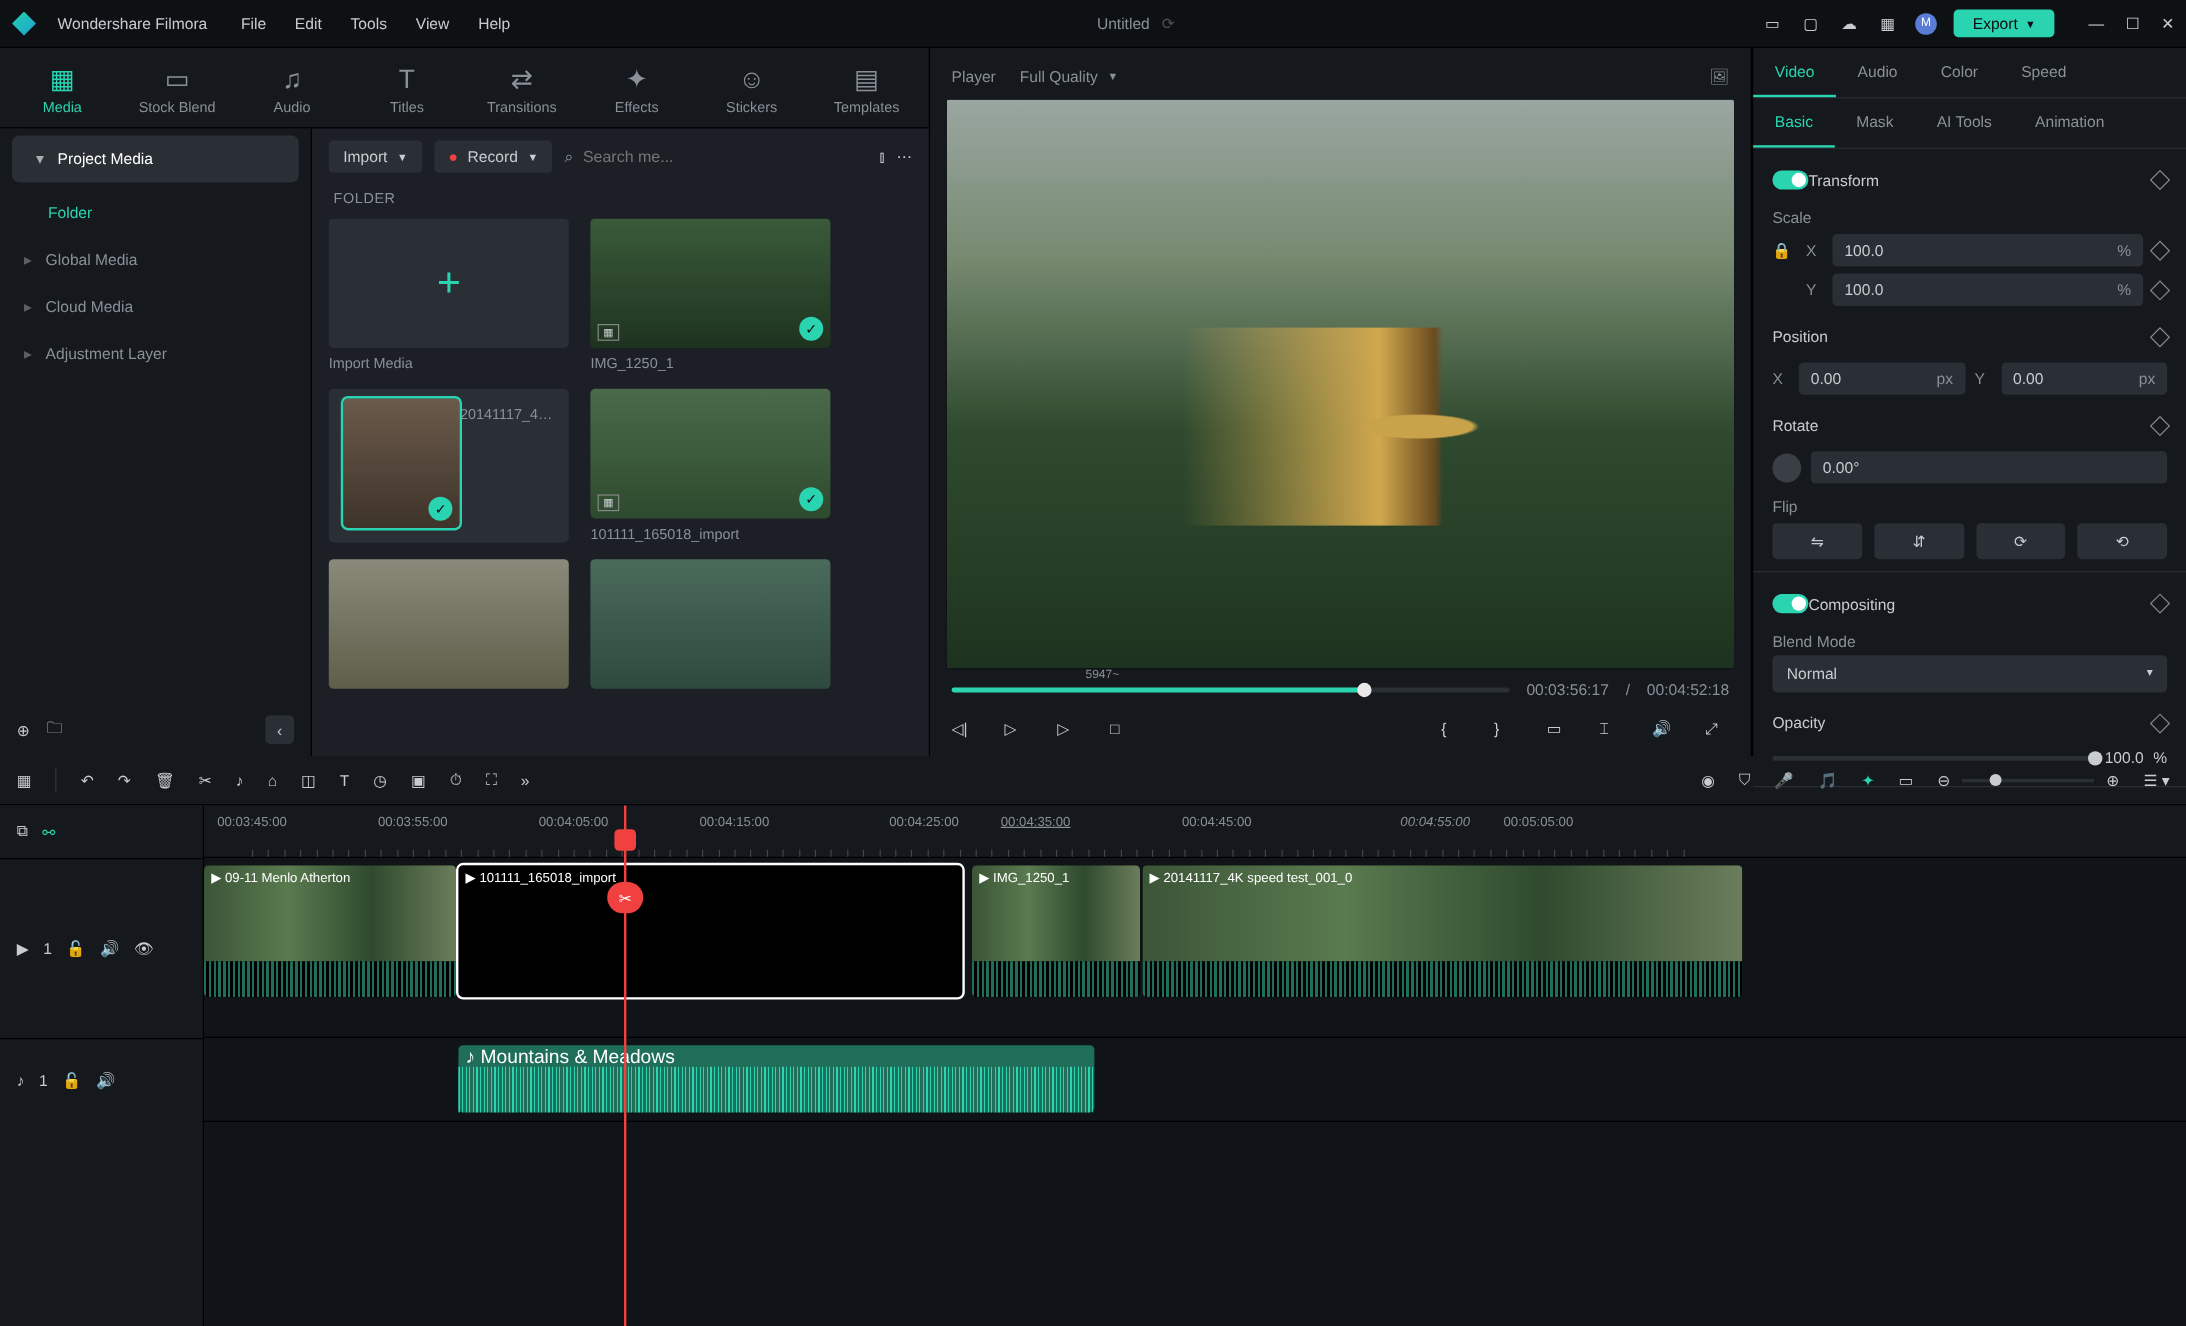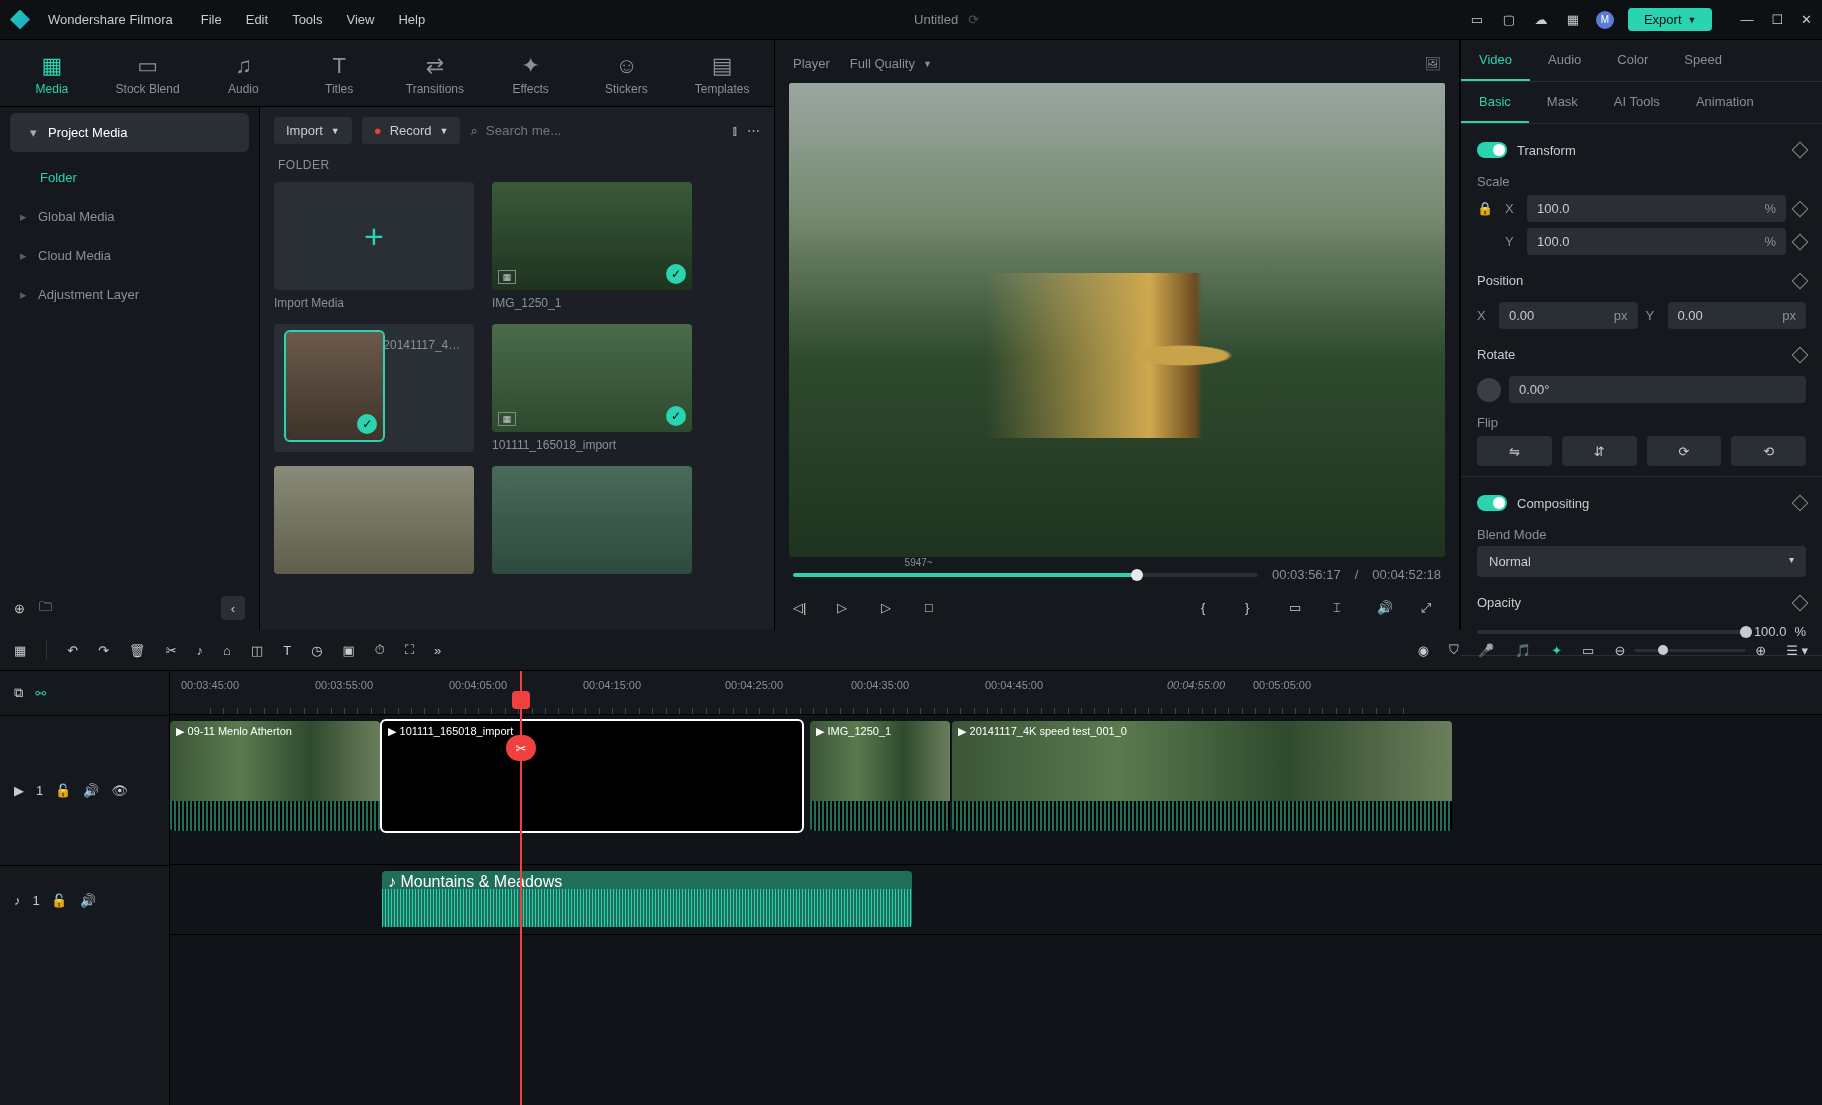--- a/index.html
+++ b/index.html
@@ -69,21 +69,21 @@
 .pctrls{ display:flex; align-items:center; gap:24px; padding:8px 4px 0;}
 .pctrls .gap{ flex:1;}
 .pictl{ width:20px;height:20px; cursor:pointer;}
 
 
 .inspector { width:362px; background:var(--panel2); display:flex; flex-direction:column; border-left:1px solid #000; height:100%;}
 .tabs, .subtabs { display:flex; border-bottom:1px solid var(--border);}
 .tabs .t, .subtabs .t { padding:12px 18px; cursor:pointer; color:var(--txt-dim);}
 .tabs .t.active, .subtabs .t.active { color:var(--accent); border-bottom:2px solid var(--accent);}
 .section { padding:10px 16px; }
-.sec-hdr { display:flex; align-items:center; gap:10px; padding:8px 0;}
+.sec-hdr { display:flex; align-items:center; gap:0; padding:8px 0;}
 .toggle { width:30px; height:16px; border-radius:8px; background:var(--accent); position:relative;}
 .toggle.off{ background:#3a3f46;}
 .toggle .dot{ width:12px;height:12px;background:#fff;border-radius:50%;position:absolute;top:2px;right:2px;}
 .toggle.off .dot{ left:2px; right:auto;}
 .field { display:flex; align-items:center; gap:8px; margin:6px 0;}
 .field label{ width:14px; color:var(--txt-dim);}
 .num { flex:1; background:#2a2f36; padding:6px 10px; border-radius:4px; display:flex; justify-content:space-between;}
 .num .u{ color:var(--txt-dim);}
 .diamond{ width:12px;height:12px;border:1.5px solid #888; transform:rotate(45deg);}
 .row-btns{ display:flex; gap:10px;}
@@ -536,32 +536,32 @@
             <div class="sub" style="left: 442px;"></div>
             <div class="sub" style="left: 455.4px;"></div>
             <div class="sub" style="left: 468.8px;"></div>
             <div class="sub" style="left: 482.2px;"></div>
             <div class="sub" style="left: 495.6px;"></div>
             <div class="sub" style="left: 509px;"></div>
             <div class="sub" style="left: 522.4px;"></div>
             <div class="sub" style="left: 535.8px;"></div>
             <div class="sub" style="left: 549.2px;"></div>
             <div class="sub" style="left: 562.6px;"></div>
-            <span class="tick" style="left: 584px;">00:04:25:00</span>
+            <span class="tick" style="left: 600px;">00:04:25:00</span>
             <div class="sub" style="left: 576px;"></div>
             <div class="sub" style="left: 589.4px;"></div>
             <div class="sub" style="left: 602.8px;"></div>
             <div class="sub" style="left: 616.2px;"></div>
             <div class="sub" style="left: 629.6px;"></div>
             <div class="sub" style="left: 643px;"></div>
             <div class="sub" style="left: 656.4px;"></div>
             <div class="sub" style="left: 669.8px;"></div>
             <div class="sub" style="left: 683.2px;"></div>
             <div class="sub" style="left: 696.6px;"></div>
-            <span class="tick" style="left: 710px;">00:04:35:00</span>
+            <span class="tick" style="left: 693px; text-decoration: underline;">00:04:35:00</span>
             <div class="sub" style="left: 710px;"></div>
             <div class="sub" style="left: 723.4px;"></div>
             <div class="sub" style="left: 736.8px;"></div>
             <div class="sub" style="left: 750.2px;"></div>
             <div class="sub" style="left: 763.6px;"></div>
             <div class="sub" style="left: 777px;"></div>
             <div class="sub" style="left: 790.4px;"></div>
             <div class="sub" style="left: 803.8px;"></div>
             <div class="sub" style="left: 817.2px;"></div>
             <div class="sub" style="left: 830.6px;"></div>

